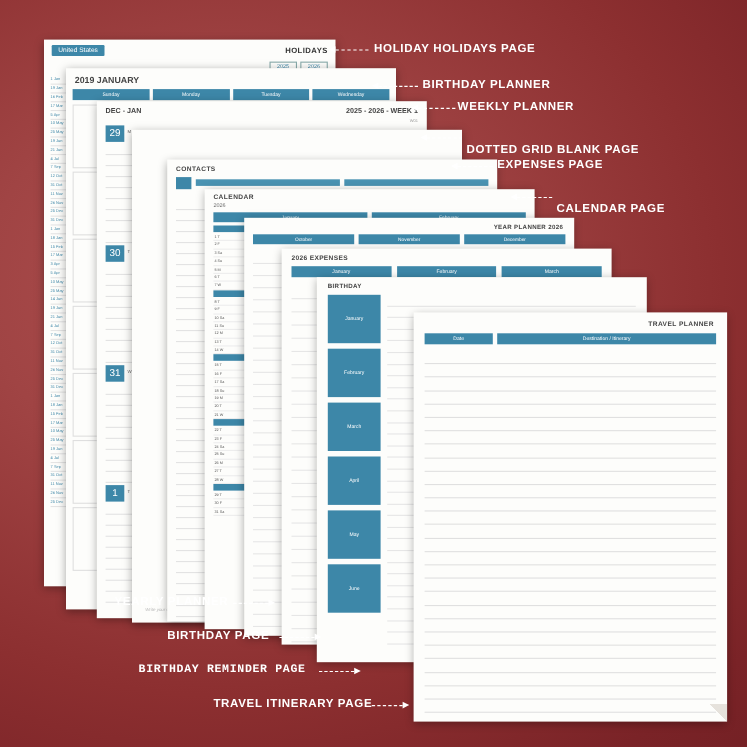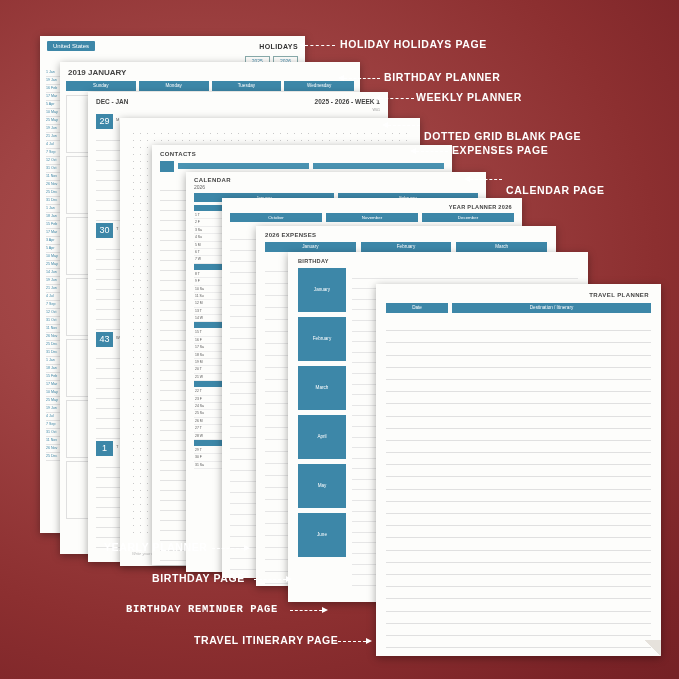--- a/index.html
+++ b/index.html
@@ -423,21 +423,21 @@
           <div class="ln"></div>
           <div class="ln"></div>
           <div class="ln"></div>
           <div class="ln"></div>
           <div class="ln"></div>
           <div class="ln"></div>
           <div class="ln"></div>
           <div class="ln"></div>
         </div>
         <div class="dayrow">
-          <div class="daynum">43</div>
+          <div class="daynum">31</div>
           <div class="daylabel">W</div>
         </div>
         <div class="lines">
           <div class="ln"></div>
           <div class="ln"></div>
           <div class="ln"></div>
           <div class="ln"></div>
           <div class="ln"></div>
           <div class="ln"></div>
           <div class="ln"></div>

